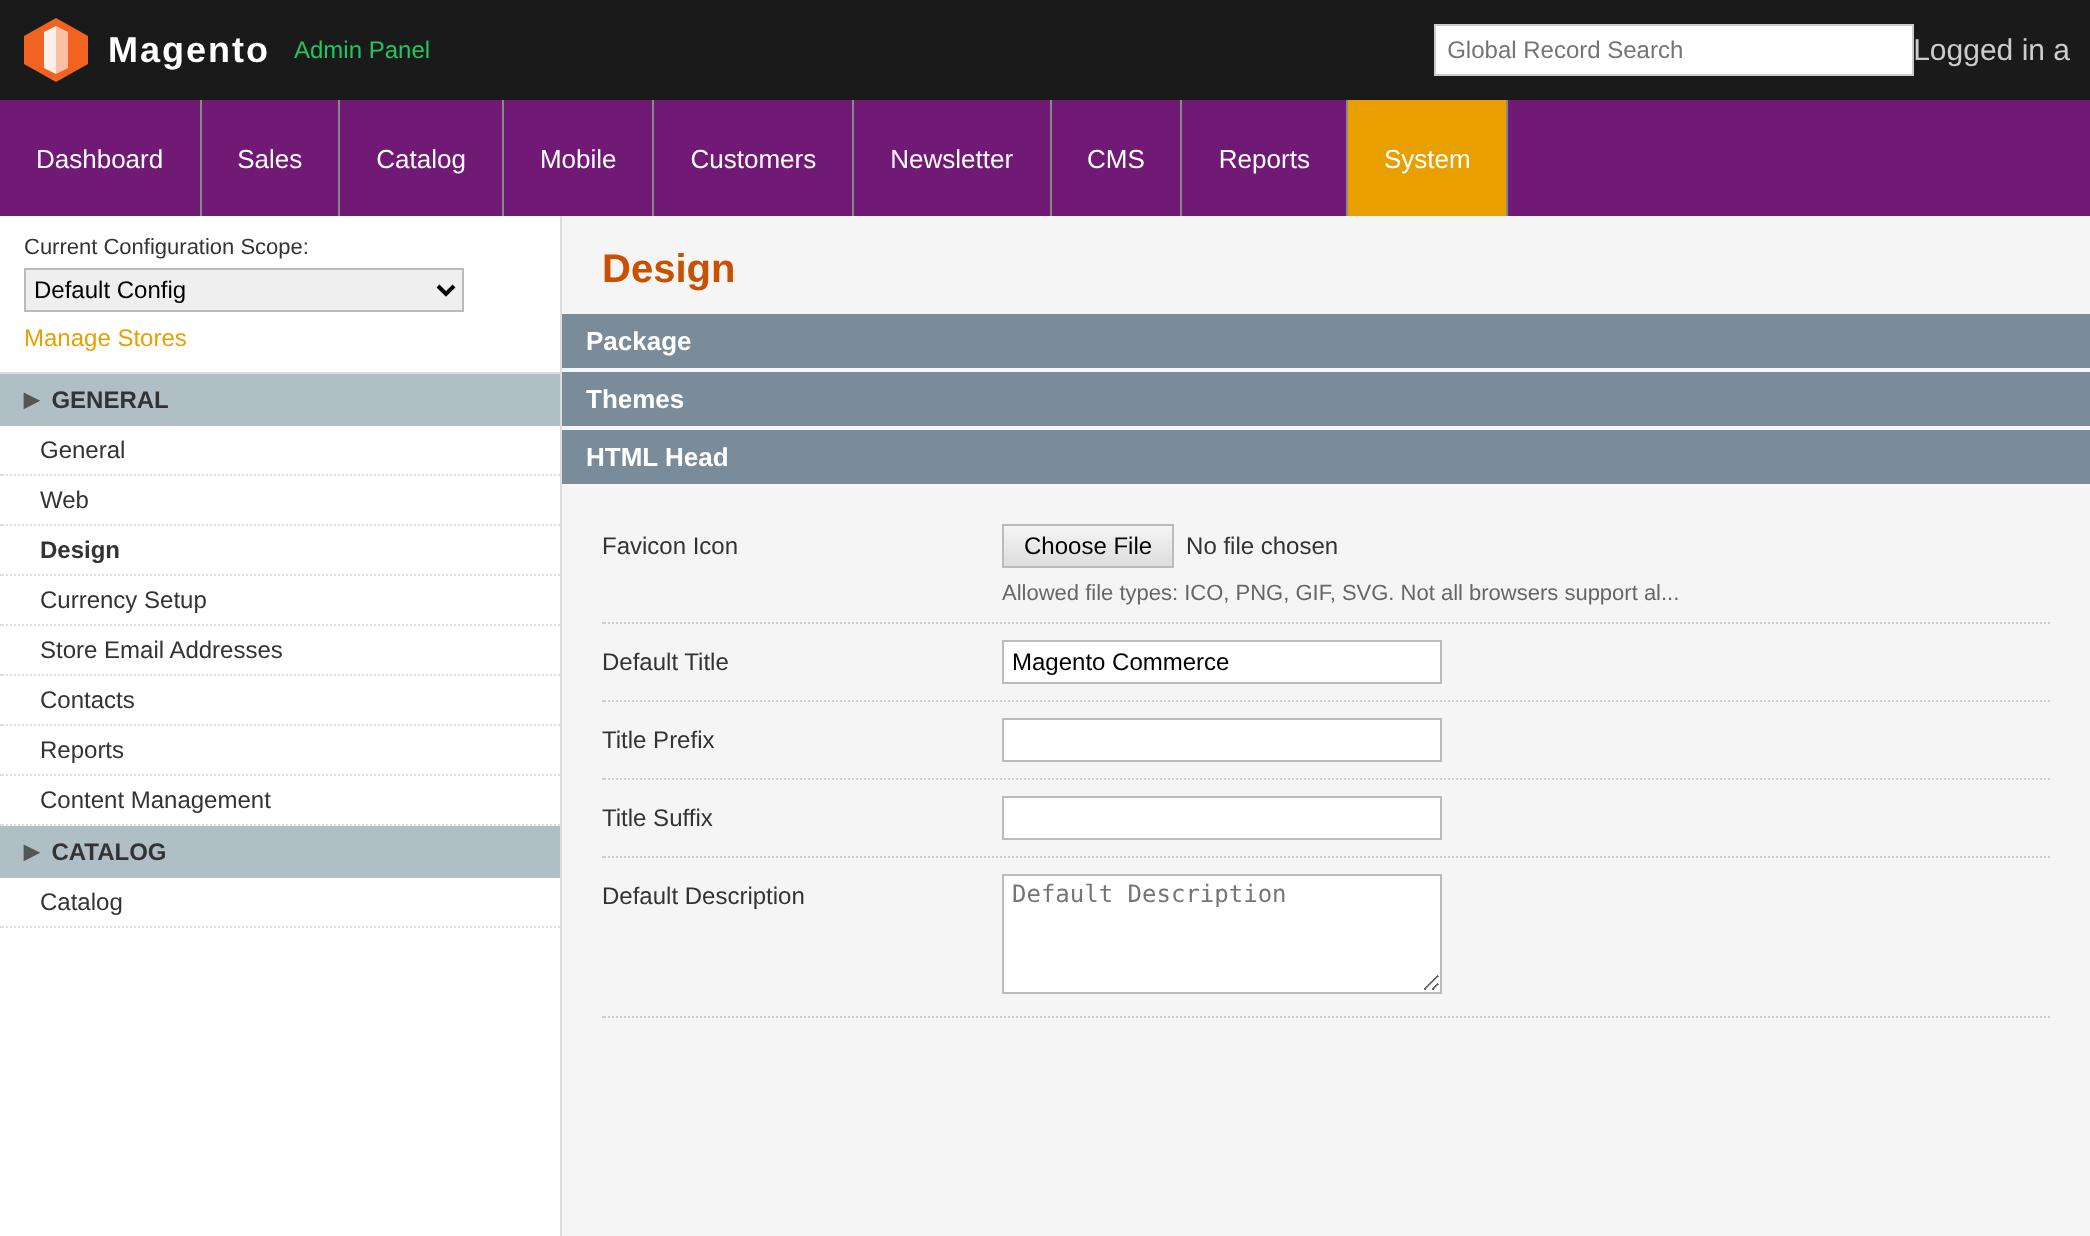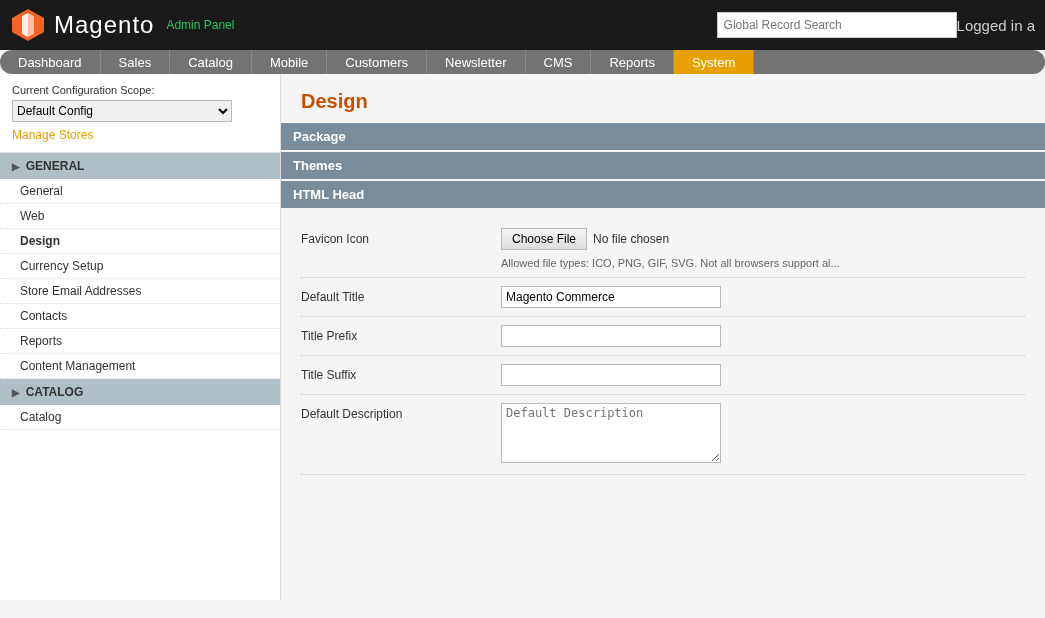--- a/index.html
+++ b/index.html
@@ -17,22 +17,22 @@
       display: flex;
       align-items: center;
       gap: 8px;
     }
     #logo-icon {
       width: 36px;
       height: 36px;
     }
     #logo-text {
       color: #fff;
-      font-size: 24px;
-      font-weight: normal;
+      font-size: 18px;
+      font-weight: bold;
       letter-spacing: 1px;
     }
     #logo-subtitle {
       color: #22c55e;
       font-size: 12px;
       margin-left: 4px;
     }
     #header-right {
       margin-left: auto;
       display: flex;
@@ -46,25 +46,24 @@
       border: 1px solid #ccc;
       background: #fff;
     }
     #logged-in-text {
       color: #ccc;
       font-size: 15px;
     }
 
     
     #nav {
-      background: #737373;
-      height: 24px;
+      background: #701a75;
+      height: 58px;
       display: flex;
       align-items: stretch;
-      border-radius: 18px;
     }
     .nav-item {
       padding: 0 18px;
       display: flex;
       align-items: center;
       color: #fff;
       font-size: 13px;
       cursor: pointer;
       border-right: 1px solid #888;
       white-space: nowrap;

